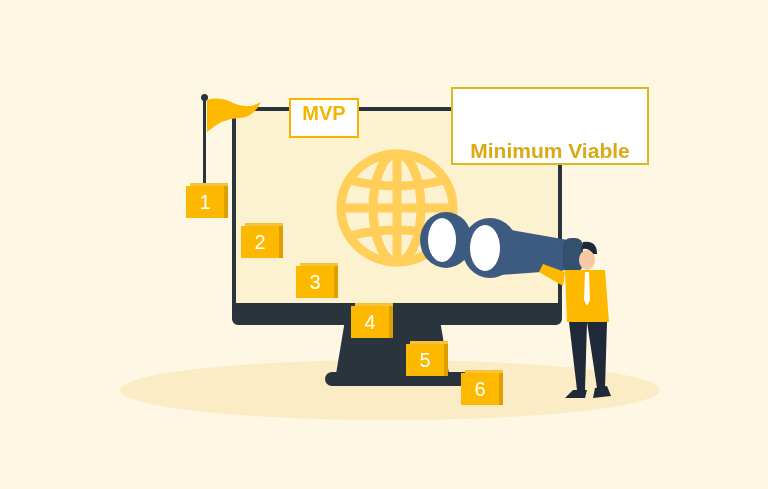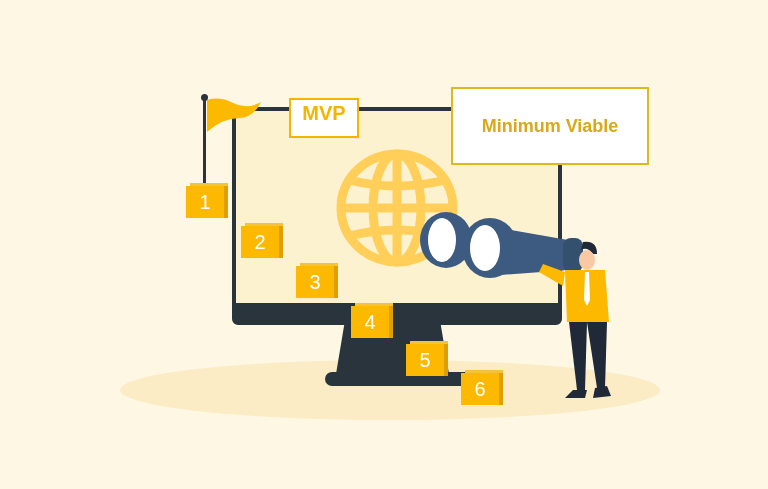--- a/index.html
+++ b/index.html
@@ -10,22 +10,22 @@
   .monitor { left:232px; top:107px; width:330px; height:218px; background:#fdf2cf;
              border:4px solid #2a343d; border-bottom:22px solid #2a343d; border-radius:6px; box-sizing:border-box; }
   .neck { left:335px; top:325px; width:115px; height:55px; background:#2a343d;
           clip-path:polygon(8% 0,92% 0,100% 100%,0 100%); }
   .base { left:325px; top:372px; width:150px; height:14px; background:#2a343d; border-radius:7px; }
   .pole { left:203px; top:97px; width:3px; height:120px; background:#2a343d; }
   .pole-top { left:201px; top:94px; width:7px; height:7px; border-radius:50%; background:#2a343d; }
   .mvp { left:289px; top:98px; width:70px; height:40px; background:#fff; border:2px solid #f4b400;
          box-sizing:border-box; color:#f4b400; font-weight:bold; font-size:20px; text-align:center; line-height:26px; }
   .steps { left:451px; top:87px; width:198px; height:78px; background:#fff; border:2px solid #e0b81d;
-           box-sizing:border-box; color:#d9a916; font-weight:bold; font-size:18px; text-align:center;
-           display:flex; flex-direction:column; justify-content:center; line-height:25px; }
+           box-sizing:border-box; color:#d9a916; font-weight:bold; font-size:21px; text-align:center;
+           display:flex; flex-direction:column; justify-content:flex-end; line-height:25px; }
   .box { width:38px; height:32px; background:#fcb900; color:#fff; font-size:20px; text-align:center;
          line-height:32px; box-shadow:4px 0 0 #e09f00, 4px -3px 0 #f5c23a; }
 </style>
 </head>
 <body>
 
 <div class="abs floor"></div>
 <div class="abs monitor"></div>
 <div class="abs neck"></div>
 <div class="abs base"></div>

